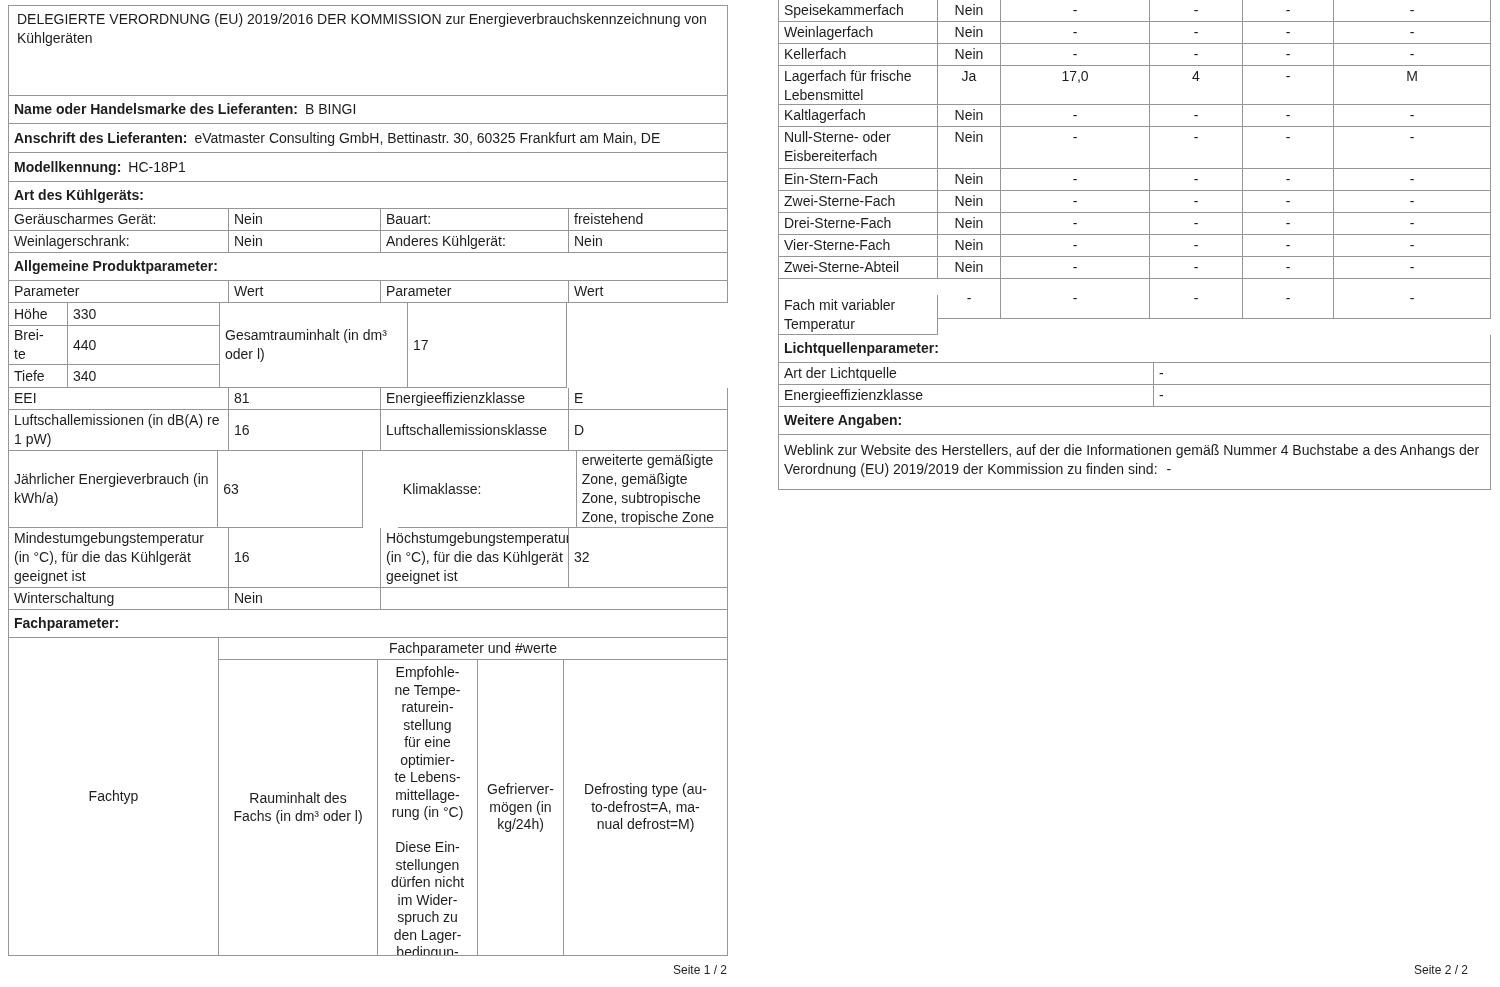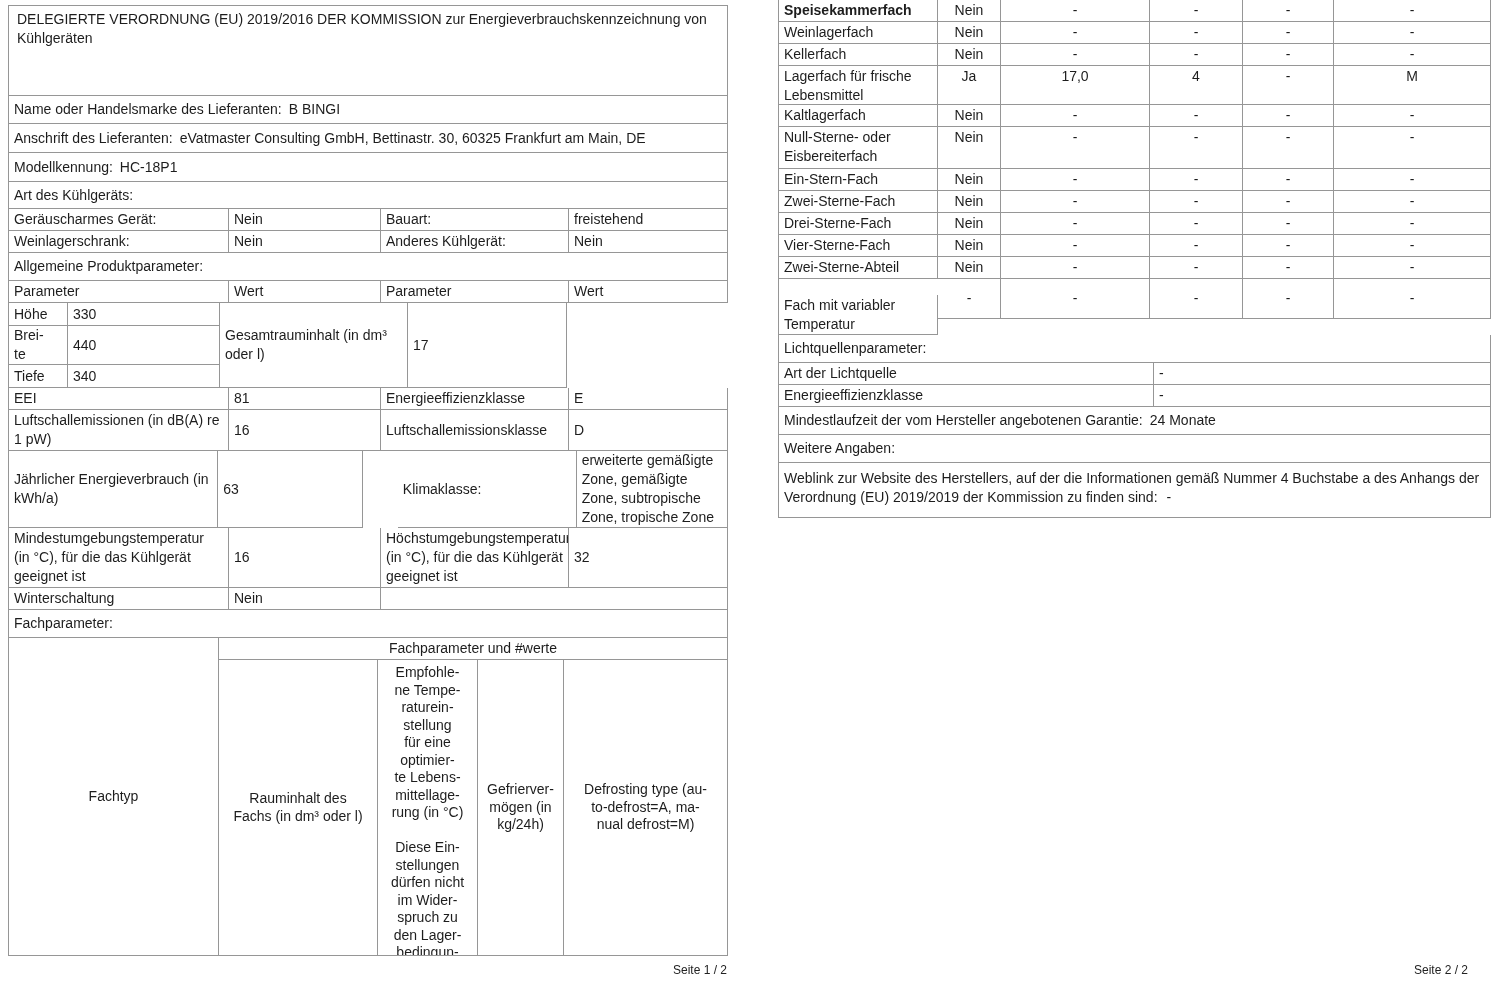--- a/index.html
+++ b/index.html
@@ -12,21 +12,21 @@
   .page { position:absolute; }
   .tbl { border-left:1px solid var(--border); border-top:1px solid var(--border); }
   .tbl.nt { border-top:none; }
   .row { display:flex; }
   .stack { display:flex; flex-direction:column; }
   .c {
     box-sizing:border-box; border-right:1px solid var(--border); border-bottom:1px solid var(--border);
     padding:1px 5px; display:flex; align-items:center; column-gap:7px; overflow:hidden;
   }
   .blk { display:block; }
-  .b { font-weight:normal; }
+  .b { font-weight:bold; }
   .pre { white-space:pre-line; }
   .top { align-items:flex-start; }
   .ctr { justify-content:center; text-align:center; }
   .sub { font-size:14px; line-height:17.5px; }
   .title {
     color:var(--title); font-weight:bold; font-size:31px; line-height:40px; margin:2px 0 8px 0;
   }
   .footer { position:absolute; text-align:right; font-size:12px; color:#222; }
 </style>
 </head>
@@ -261,21 +261,21 @@
     </div>
   </div>
 </div>
 
 <div class="footer" style="left:8px; top:961px; width:719px;">Seite 1 / 2</div>
 
 <div class="page tbl nt" id="page2" style="left:778px; top:0px; width:712px;">
 
 
   <div class="row">
-    <div class="c top" style="width:159px; height:22px;font-weight:bold;">
+    <div class="c top" style="width:159px; height:22px;">
         <span>Speisekammerfach</span>
       </div>
     <div class="c top ctr" style="width:63px; height:22px;">
         <span>Nein</span>
       </div>
     <div class="c top ctr" style="width:149px; height:22px;">
         <span>-</span>
       </div>
     <div class="c top ctr" style="width:93px; height:22px;">
         <span>-</span>
@@ -523,26 +523,20 @@
   </div>
   <div class="row">
     <div class="c" style="width:375px; height:22px;">
         <span>Energieeffizienzklasse</span>
       </div>
     <div class="c" style="width:337px; height:22px;">
         <span>-</span>
       </div>
   </div>
 
-  <div class="row">
-    <div class="c" style="width:712px; height:28px;">
-      <span class="b">Mindestlaufzeit der vom Hersteller angebotenen Garantie:</span>
-      <span>24 Monate</span>
-    </div>
-  </div>
 
   <div class="row">
     <div class="c b" style="width:712px; height:28px;">
         <span>Weitere Angaben:</span>
       </div>
   </div>
 
   <div class="row">
     <div class="c blk" style="width:712px; height:55px; padding:6px 5px;">
       <span>Weblink zur Website des Herstellers, auf der die Informationen gemäß Nummer 4 Buchstabe a des Anhangs der Verordnung (EU) 2019/2019 der Kommission zu finden sind:</span>

